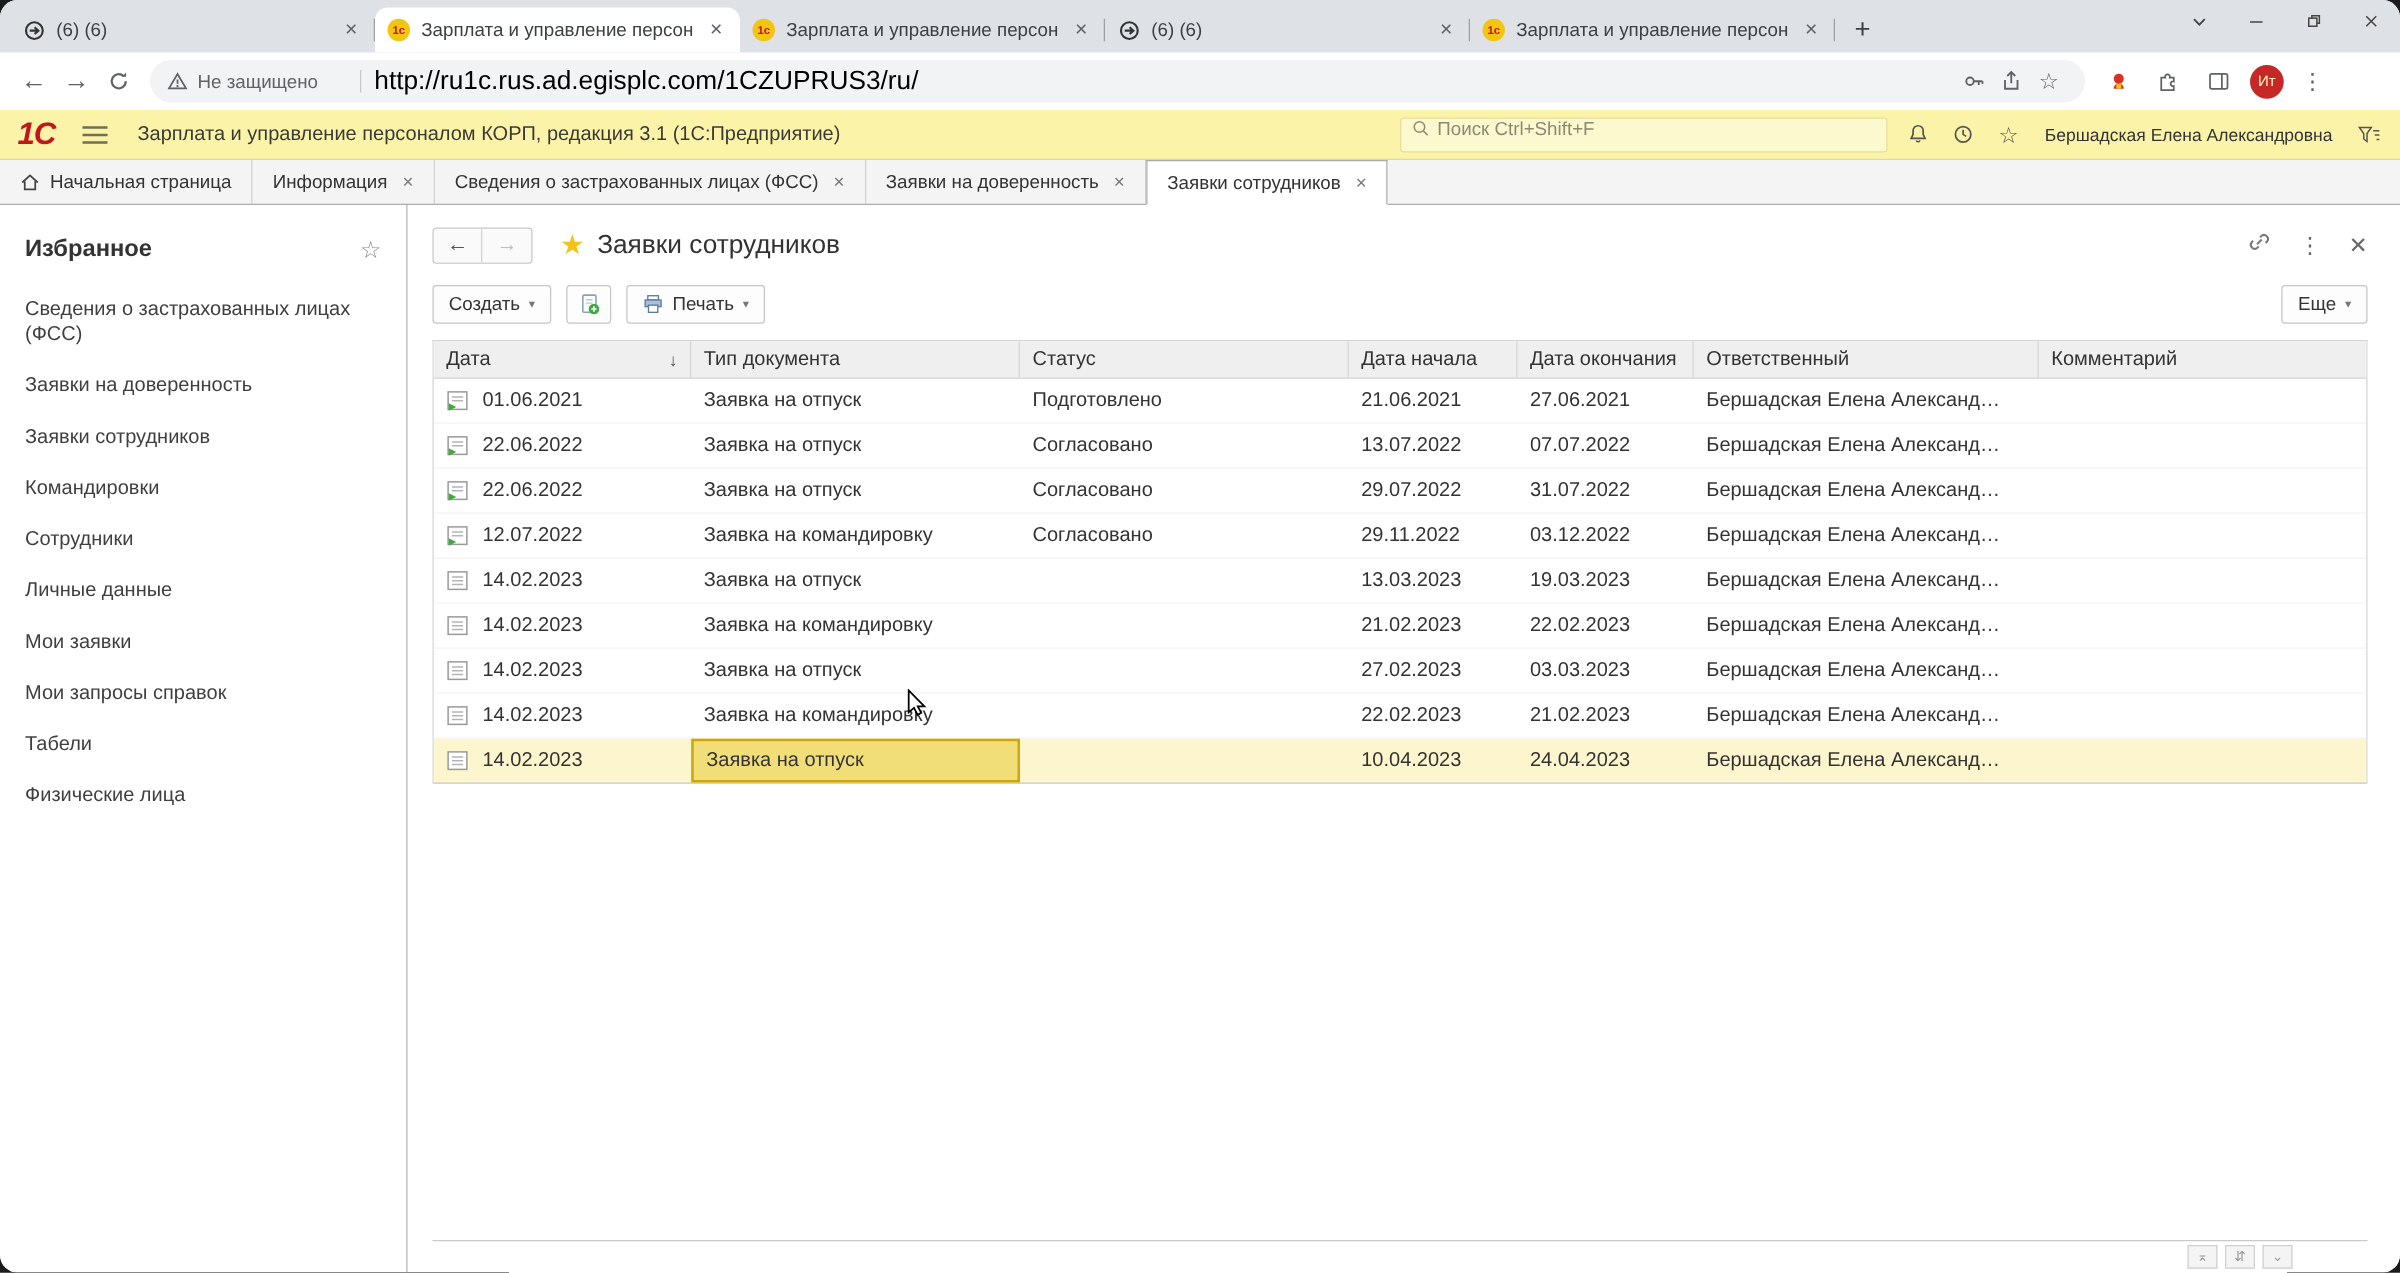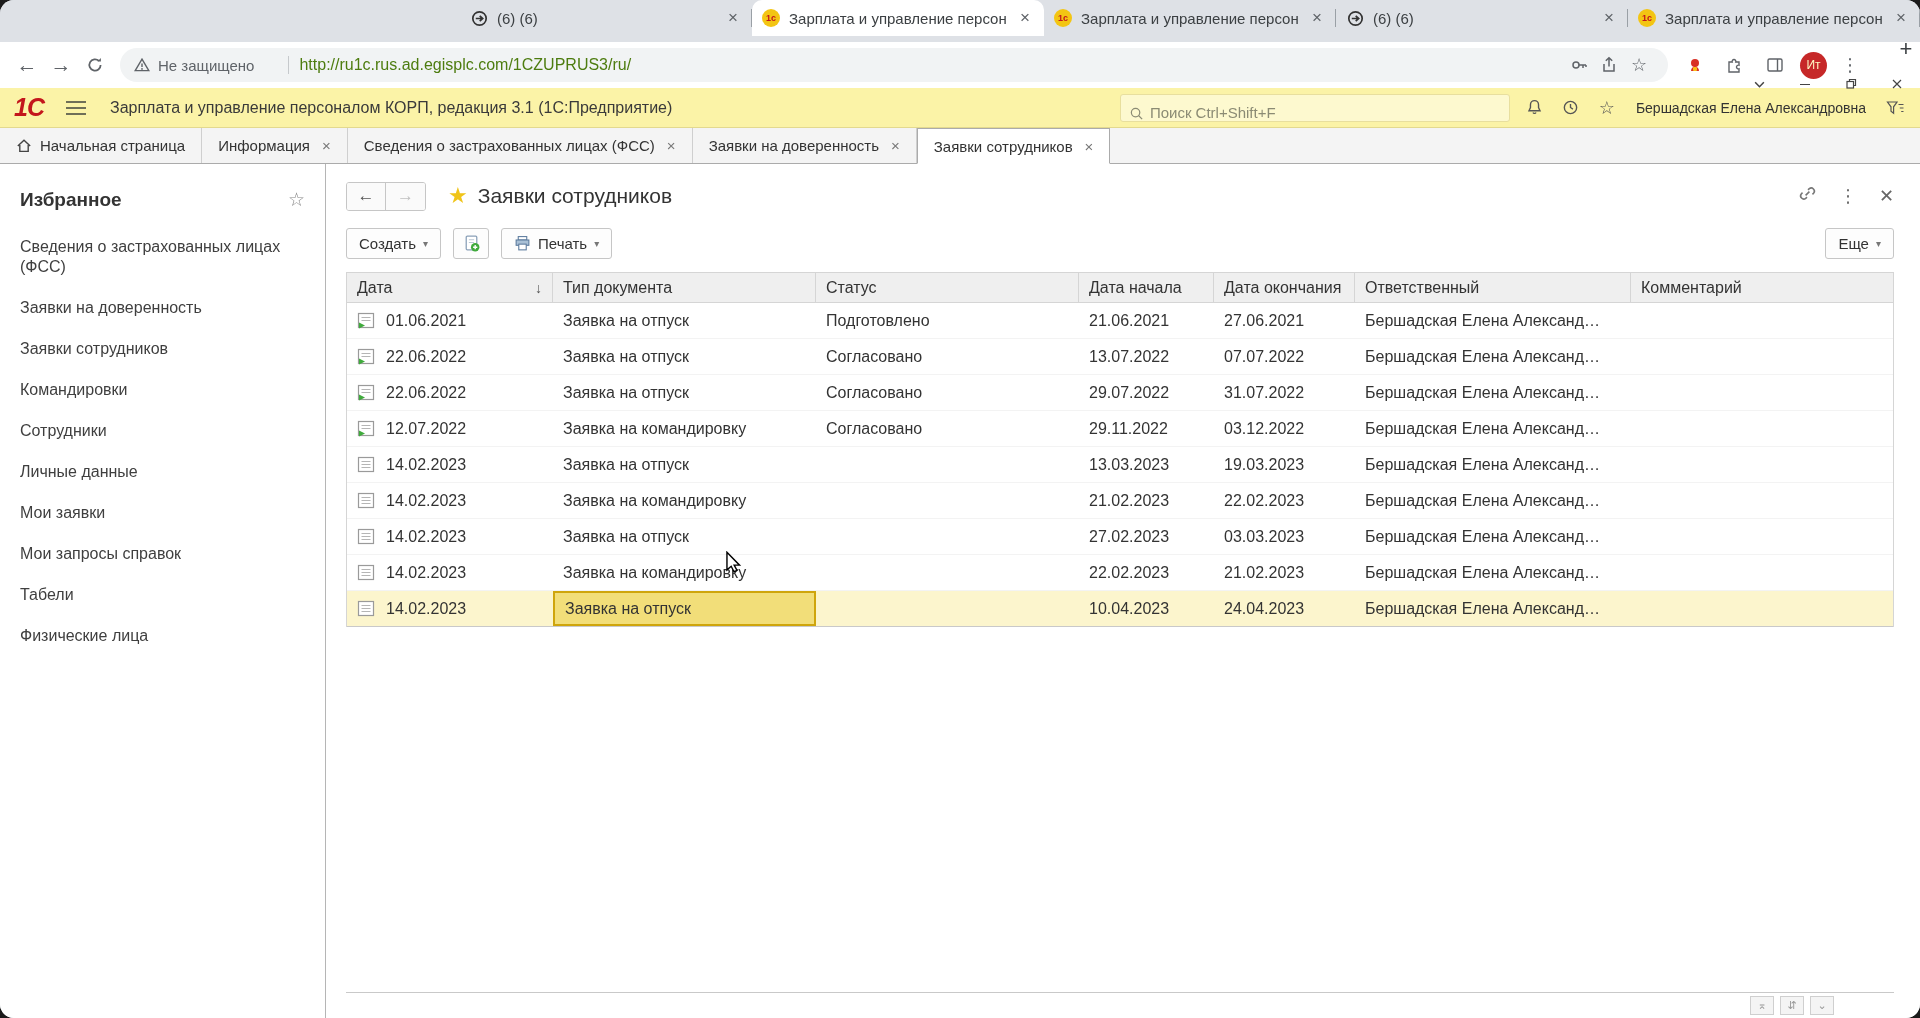--- a/index.html
+++ b/index.html
@@ -1,53 +1,53 @@
 <!DOCTYPE html>
 <html><head>
 <meta charset="utf-8">
 <style>
   * { box-sizing: border-box; margin: 0; padding: 0; }
   html,body { width:1920px; height:1018px; background:#1b1b1b; font-family:"Liberation Sans", sans-serif; }
   .window { position:relative; width:1920px; height:1018px; border-radius:14px; overflow:hidden; background:#dee1e6; }
 
   
-  .tabstrip { height:42px; background:#dee1e6; display:flex; align-items:flex-end; padding-left:8px;flex-direction:column; }
+  .tabstrip { height:42px; background:#dee1e6; display:flex; align-items:flex-end; padding-left:8px; }
   .btab { width:292px; height:36px; display:flex; align-items:center; padding:0 10px; border-radius:10px 10px 0 0;
           color:#3c4043; font-size:15px; position:relative; cursor:default; }
   .btab:not(.active)::after { content:""; position:absolute; right:0; top:9px; height:18px; width:1px; background:#9aa0a6; }
   .btab.active { background:#ffffff; }
   .btab .favicon { width:18px; height:18px; flex:0 0 18px; margin-right:9px; display:flex; align-items:center; justify-content:center; }
   .fav1c { width:18px; height:18px; border-radius:50%; background:#f3c513; color:#c31а1f; color:#c3161c; font-weight:bold; font-size:9px; display:flex; align-items:center; justify-content:center; }
   .btab-label { flex:1; white-space:nowrap; overflow:hidden; }
   .btab-close { flex:0 0 18px; text-align:center; color:#5f6368; font-size:17px; line-height:18px; border-radius:50%; }
   .newtab { width:28px; height:28px; margin:0 0 5px 8px; border:none; background:transparent; font-size:22px; color:#3c4043; border-radius:50%; }
   .wincontrols { margin-left:auto; display:flex; align-self:flex-start; }
   .wincontrols .wbtn { width:46px; height:34px; display:flex; align-items:center; justify-content:center; }
 
   
   .addressbar { height:46px; background:#ffffff; display:flex; align-items:center; padding:0 10px; }
   .navbtn { width:34px; height:34px; display:flex; align-items:center; justify-content:center; font-size:21px; color:#5f6368; border-radius:50%; }
   .omnibox { height:34px; flex:0 0 1548px; margin-left:8px; background:#f1f3f4; border-radius:17px; display:flex; align-items:center; padding:0 14px; }
   .sec-label { color:#5f6368; font-size:15px; margin:0 24px 0 8px; }
   .omni-divider { width:1px; height:18px; background:#c6c9cc; margin:0 10px; }
-  .url-text { color:#4d7c0f; font-size:16px; flex:1; white-space:nowrap; overflow:hidden; }
+  .url-text { color:#000000; font-size:21px; flex:1; white-space:nowrap; overflow:hidden; }
   .omni-ic { width:30px; height:30px; display:flex; align-items:center; justify-content:center; border-radius:50%; }
   .star-ic { font-size:18px; color:#5f6368; }
   .toolbar-right { display:flex; align-items:center; margin-left:12px; gap:10px; }
   .avatar { width:27px; height:27px; border-radius:50%; background:#c62828; color:#fef9c3; font-size:12px; display:flex; align-items:center; justify-content:center; }
   .dots-v { font-size:18px; color:#5f6368; letter-spacing:0; padding:0 4px; }
 
   
   .appheader { height:40px; background:#fbf3a7; display:flex; align-items:center; padding:0 14px; border-bottom:1px solid #e3d98f; }
   .logo1c { color:#c3161c; font-weight:800; font-size:25px; font-style:italic; letter-spacing:-1px; margin-right:22px; }
   .burger { width:20px; height:14px; border-top:2px solid #6f6f57; border-bottom:2px solid #6f6f57; position:relative; margin-right:24px; }
   .burger::after{ content:""; position:absolute; left:0; right:0; top:4px; height:2px; background:#6f6f57; }
   .apptitle { font-size:16px; color:#3a3a3a; white-space:nowrap; }
   .header-right { margin-left:auto; display:flex; align-items:center; gap:14px; }
-  .searchbox { width:390px; height:28px; background:#fdf9cf; border:1px solid #e8df9e; border-radius:3px; display:flex; align-items:flex-end; padding:0 8px; gap:6px; }
+  .searchbox { width:390px; height:28px; background:#fdf9cf; border:1px solid #e8df9e; border-radius:3px; display:flex; align-items:flex-start; padding:0 8px; gap:6px; }
   .search-ph { color:#8b8b74; font-size:15px; }
   .hdr-ic { width:22px; height:22px; display:flex; align-items:center; justify-content:center; }
   .hdr-star { font-size:18px; color:#555; }
   .username { font-size:14px; color:#333; white-space:nowrap; margin:0 4px; }
 
   
   .apptabs { height:36px; background:#f4f4f4; border-bottom:1px solid #ababab; display:flex; align-items:stretch; }
   .atab { display:flex; align-items:center; gap:8px; padding:0 16px; font-size:15px; color:#333; border-right:1px solid #cfcfcf; white-space:nowrap; }
   .atab .tclose { color:#777; font-size:15px; margin-left:4px; }
   .atab.active { background:#fff; border:1px solid #ababab; border-bottom:1px solid #fff; margin-bottom:-1px; border-right:1px solid #ababab; }

